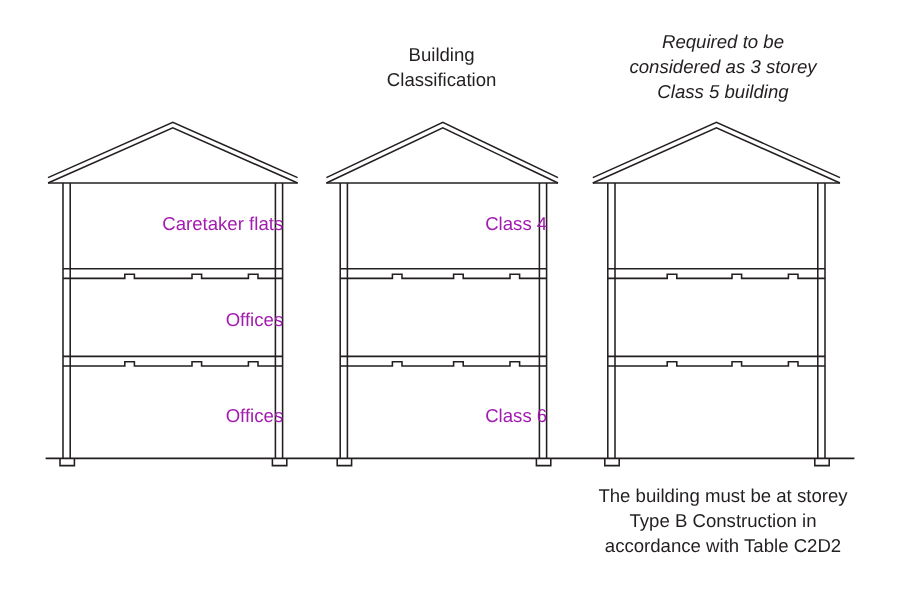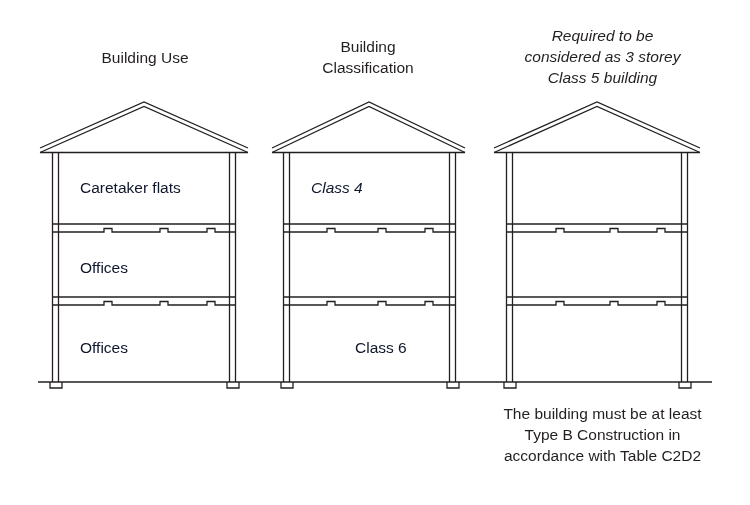--- a/index.html
+++ b/index.html
@@ -16,25 +16,24 @@
   .cap{
     position:absolute;
     text-align:center;
     font-size:15.5px;
     line-height:21px;
     color:#231f20;
     white-space:pre-line;
   }
   .room-label{
     position:absolute;
-    text-align:left;
+    text-align:right;
     font-size:15.5px;
     line-height:20px;
-    color:#0f172a;
-    padding-left:28px;
+    color:#a21caf;
   }
   #hdr1{left:45px;top:47px;width:200px;}
   #hdr2{left:283px;top:36px;width:170px;}
   #hdr3{left:495px;top:25px;width:215px;font-style:italic;}
   #footnote{left:475px;top:403px;width:255px;}
 </style>
 </head>
 <body>
 
 <div id="stage">
@@ -148,37 +147,36 @@
         <g>
           <path d="M 679 382 L 679 388 L 691 388 L 691 382"></path>
         </g>
       </g>
 
       <line x1="38" y1="382" x2="712" y2="382" stroke-width="1.6"></line>
 
     </g>
   </svg>
 
-  <div class="cap" id="hdr1">Building Use</div>
 
   <div class="cap" id="hdr2">Building
 Classification</div>
 
   <div class="cap" id="hdr3">Required to be
 considered as 3 storey
 Class 5 building</div>
 
   <div class="room-label" style="left:52px;top:178px;width:184px;">Caretaker flats</div>
   <div class="room-label" style="left:52px;top:258px;width:184px;">Offices</div>
   <div class="room-label" style="left:52px;top:338px;width:184px;">Offices</div>
 
-  <div class="room-label" style="left:283px;top:178px;width:173px;font-style:italic;">Class 4</div>
-  <div class="room-label" style="left:283px;top:338px;width:173px;margin-left:44px;">Class 6</div>
+  <div class="room-label" style="left:283px;top:178px;width:173px;">Class 4</div>
+  <div class="room-label" style="left:283px;top:338px;width:173px;">Class 6</div>
 
   <div class="room-label" style="left:506px;top:178px;width:182px;"></div>
   <div class="room-label" style="left:506px;top:258px;width:182px;"></div>
   <div class="room-label" style="left:506px;top:338px;width:182px;"></div>
 
-  <div class="cap" id="footnote">The building must be at least
+  <div class="cap" id="footnote">The building must be at storey
 Type B Construction in
 accordance with Table C2D2</div>
 
 </div>
 
 </body></html>

